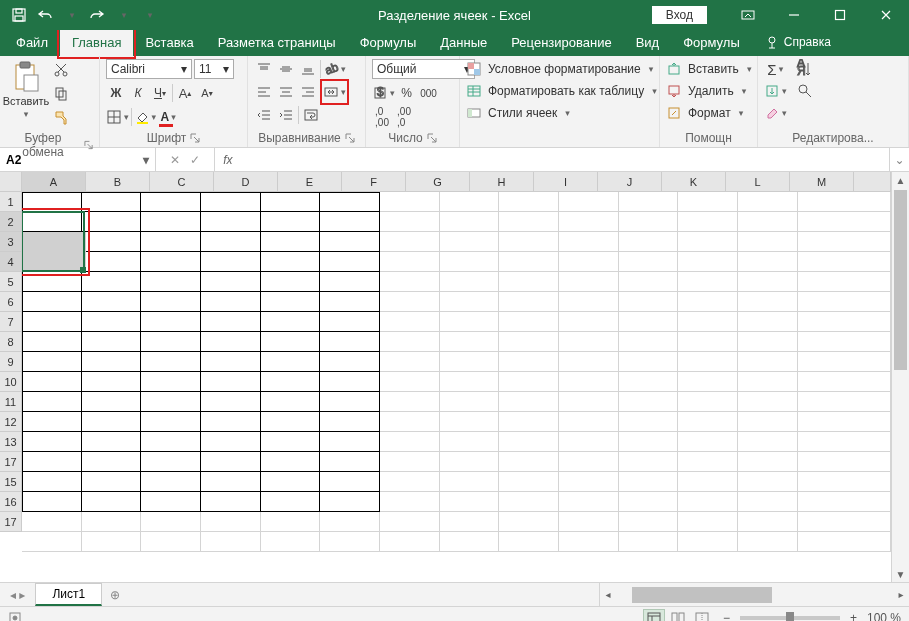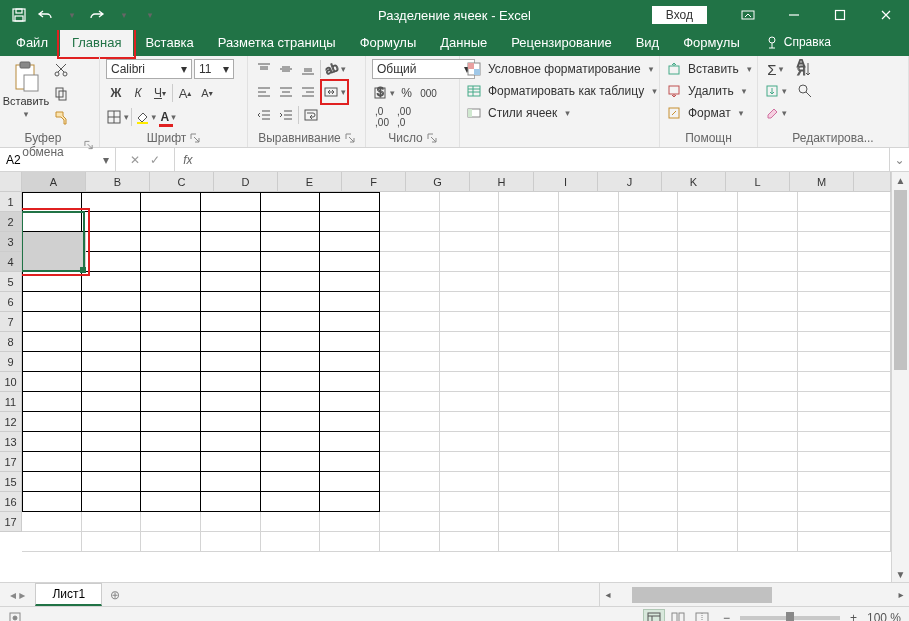--- a/index.html
+++ b/index.html
@@ -34,21 +34,21 @@
 .paste-big { width: 40px; display: flex; flex-direction: column; align-items: center; gap: 2px; padding-top: 2px; }
 .paste-big .lbl { font-size: 11px; color: #333; }
 .combo { border: 1px solid #ababab; background: #fff; height: 20px; display: flex; align-items: center; padding: 0 4px; font-size: 12px; color: #333; }
 .combo .caret { margin-left: auto; }
 .styles-col { display: flex; flex-direction: column; gap: 2px; }
 .styles-item { display: flex; align-items: center; gap: 6px; height: 20px; white-space: nowrap; font-size: 12px; color: #333; }
 .caret-sm::after { content: "▾"; font-size: 9px; color: #666; margin-left: 2px; }
 
 
 .fbar { height: 24px; border-bottom: 1px solid #d4d4d4; display: flex; align-items: stretch; }
-.namebox { width: 116px; border-right: 1px solid #d4d4d4; display: flex; align-items: center; padding: 0 6px; font-size: 12px; }
+.namebox { width: 156px; border-right: 1px solid #d4d4d4; display: flex; align-items: center; padding: 0 6px; font-size: 12px; font-weight: bold; }
 .namebox .caret { margin-left: auto; color: #666; }
 .fbar-btns { display: flex; align-items: center; gap: 10px; padding: 0 14px; border-right: 1px solid #d4d4d4; color: #999; }
 .fx { font-style: italic; color: #666; padding: 0 8px; display: flex; align-items: center;}
 .formula-input { flex: 1; }
 .fbar-expand { width: 20px; display:flex; align-items:center; justify-content:center; color:#888; border-left: 1px solid #d4d4d4;}
 
 
 .grid-area { position: relative; height: 410px; display: flex; }
 .rowhdrs { width: 22px; background: #e6e6e6; border-right: 1px solid #ccc; }
 .corner { height: 20px; background: #e6e6e6; border-bottom: 1px solid #ccc; border-right:1px solid #ccc;}

